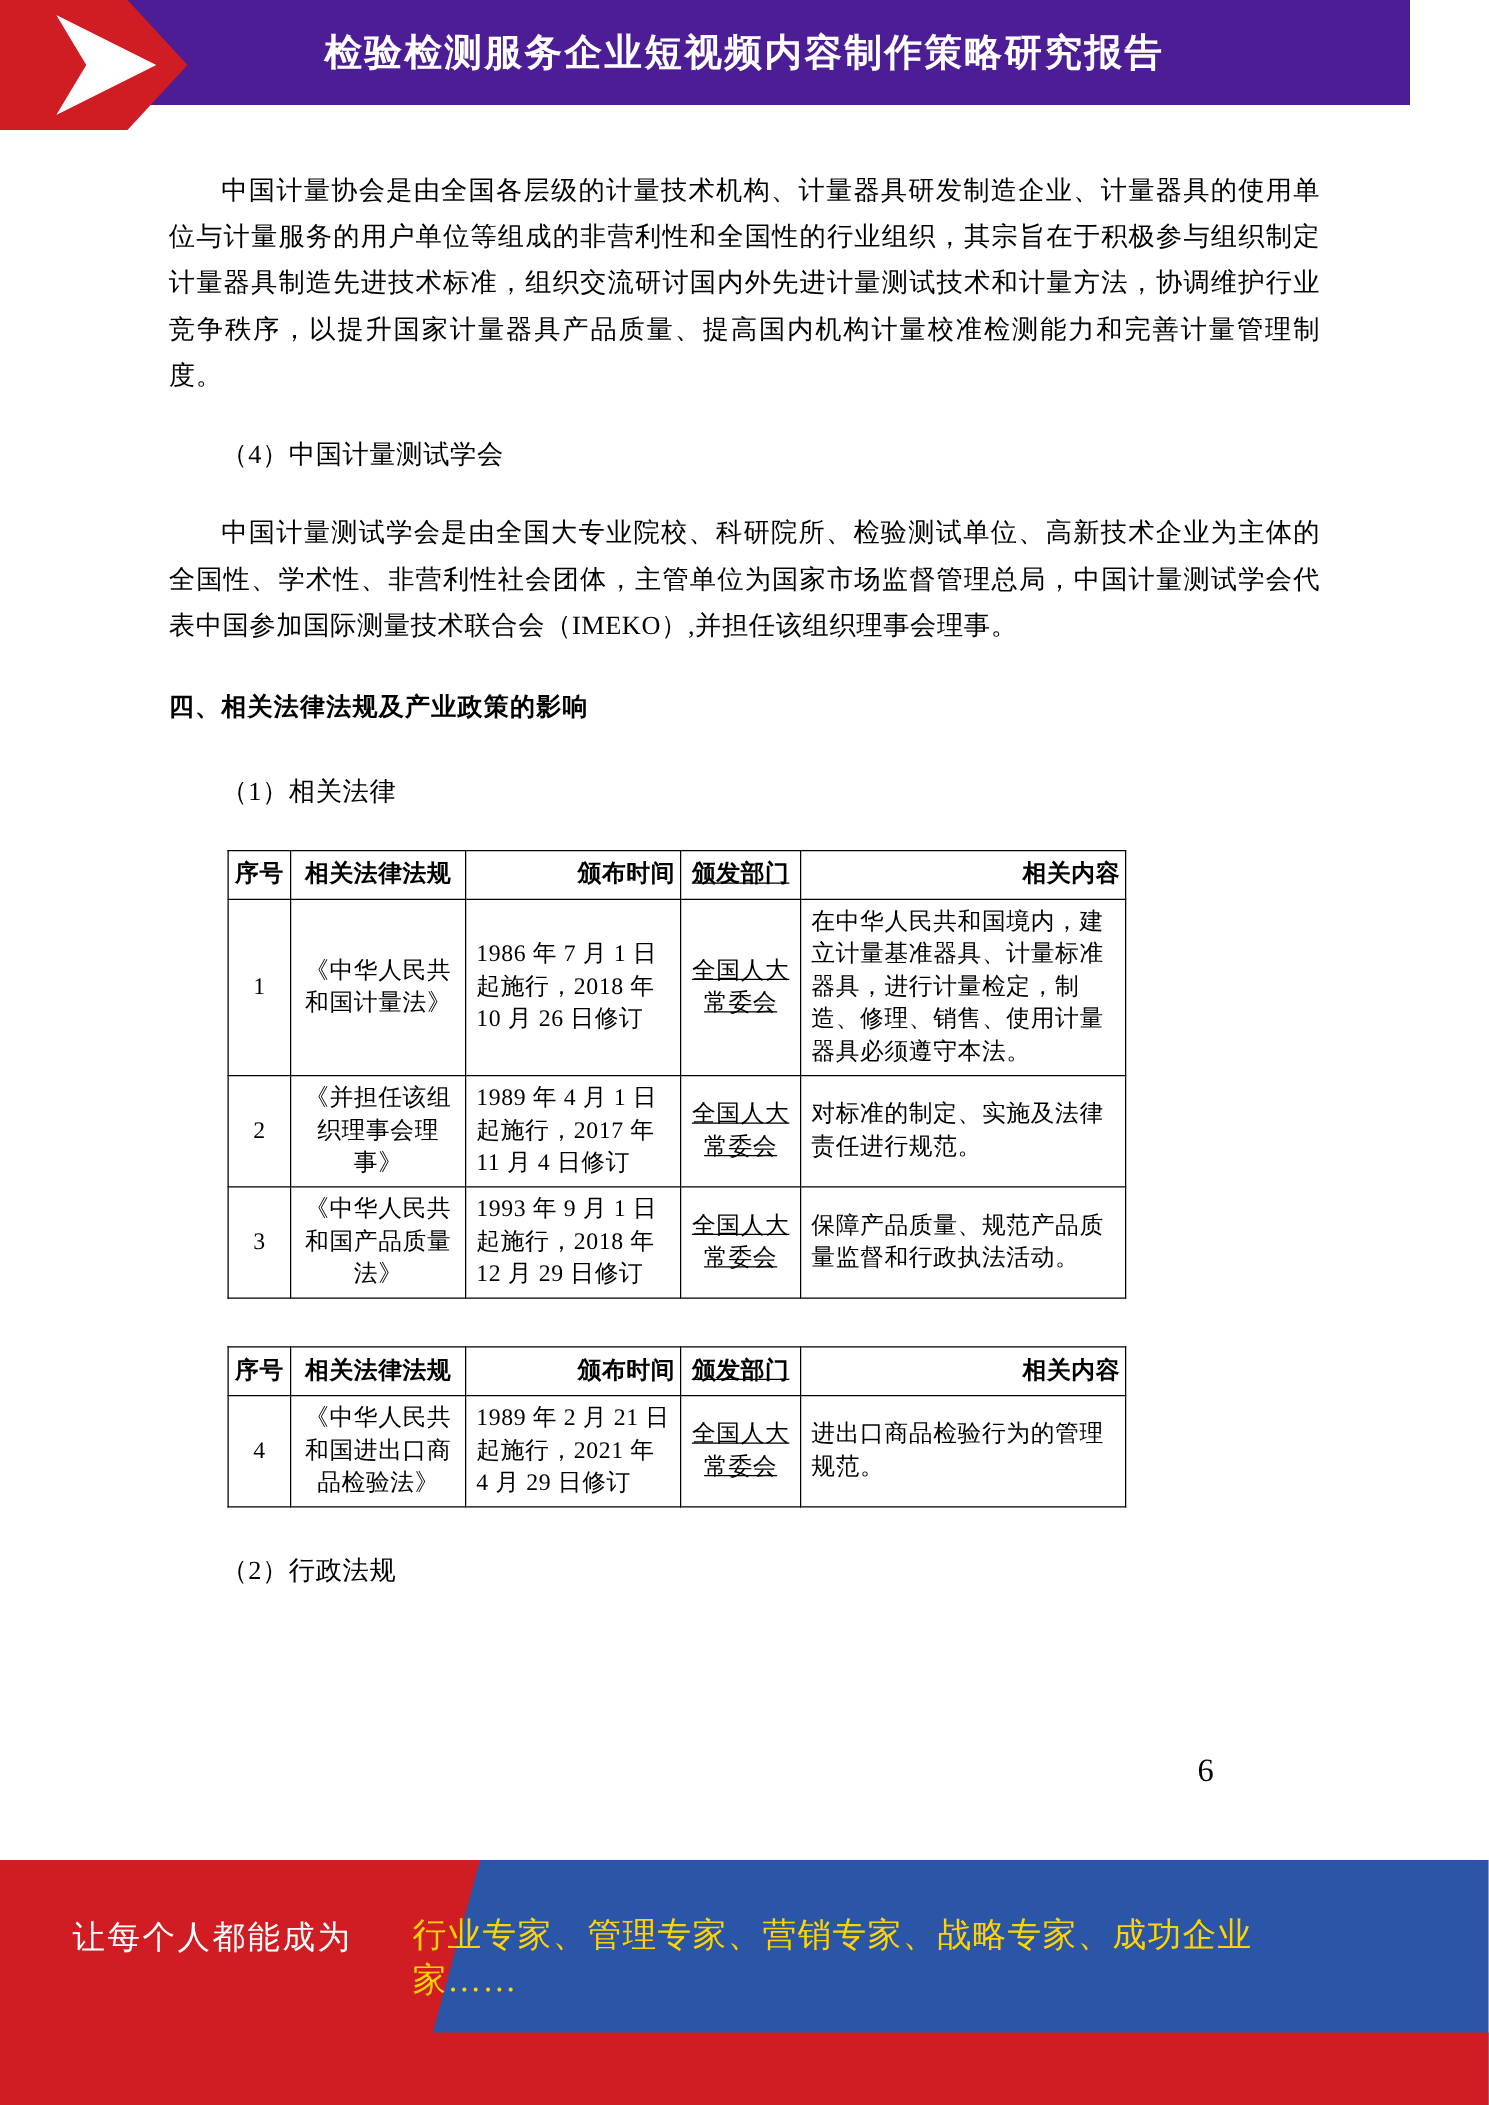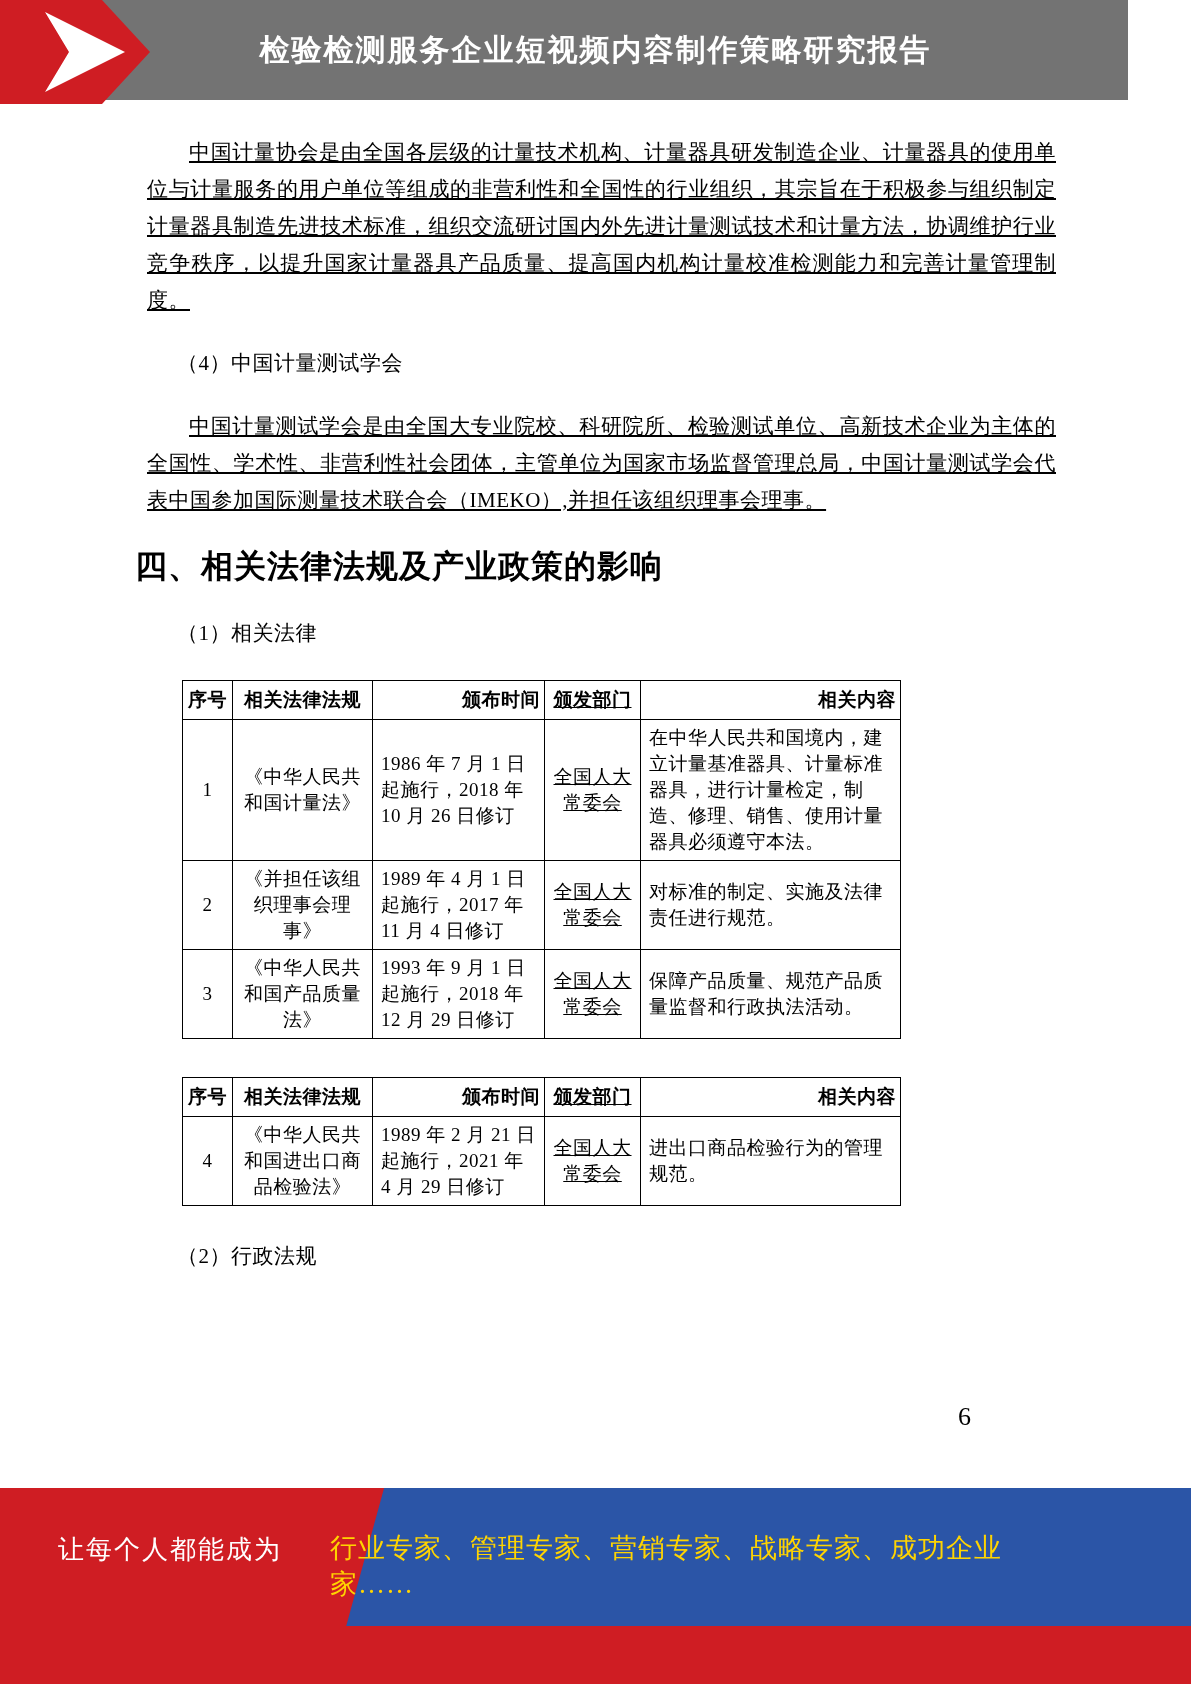--- a/index.html
+++ b/index.html
@@ -8,22 +8,22 @@
     width:1191px;height:1684px;
     margin:0 auto;
     background:#fff;
     overflow:hidden;
     font-family:"Liberation Serif","DejaVu Serif",serif;
     color:#000;
   }
 
   
   .banner{
-    position:absolute;top:0;left:63px;right:63px;height:100px;
-    background:#737373;
+    position:absolute;top:0;left:63px;right:63px;height:84px;
+    background:#4c1d95;
     display:flex;align-items:center;justify-content:center;
   }
   .banner-title{
     color:#fff;font-family:"Liberation Sans","DejaVu Sans",sans-serif;
     font-weight:bold;font-size:30px;letter-spacing:2px;
   }
   .banner-arrow{
     position:absolute;top:0;left:0;width:150px;height:104px;
     background:#cf1d23;
     clip-path:polygon(0 0,68% 0,100% 50%,68% 100%,0 100%);
@@ -34,25 +34,25 @@
     clip-path:polygon(0 0,100% 50%,0 100%,30% 50%);
   }
 
   
   .content{
     position:relative;
     padding:134px 135px 0 135px;
     font-size:21px;line-height:37px;
     text-align:justify;letter-spacing:0.5px;
   }
-  .para{margin:0 0 26px 12px;text-indent:2em;text-decoration:underline;}
+  .para{margin:0 0 26px 0;text-indent:2em;}
   .label-line{margin:26px 0;text-indent:2em;}
   .section-heading{
     font-family:"Liberation Sans","DejaVu Sans",sans-serif;
-    font-weight:bold;font-size:32px;line-height:42px;
+    font-weight:bold;font-size:20px;line-height:42px;
     margin:12px 0 28px 0;text-indent:0;letter-spacing:1px;
   }
 
   
   table.laws{
     border-collapse:collapse;
     margin:28px 0 0 47px;
     width:718px;
     font-size:19px;line-height:26px;
     table-layout:fixed;

